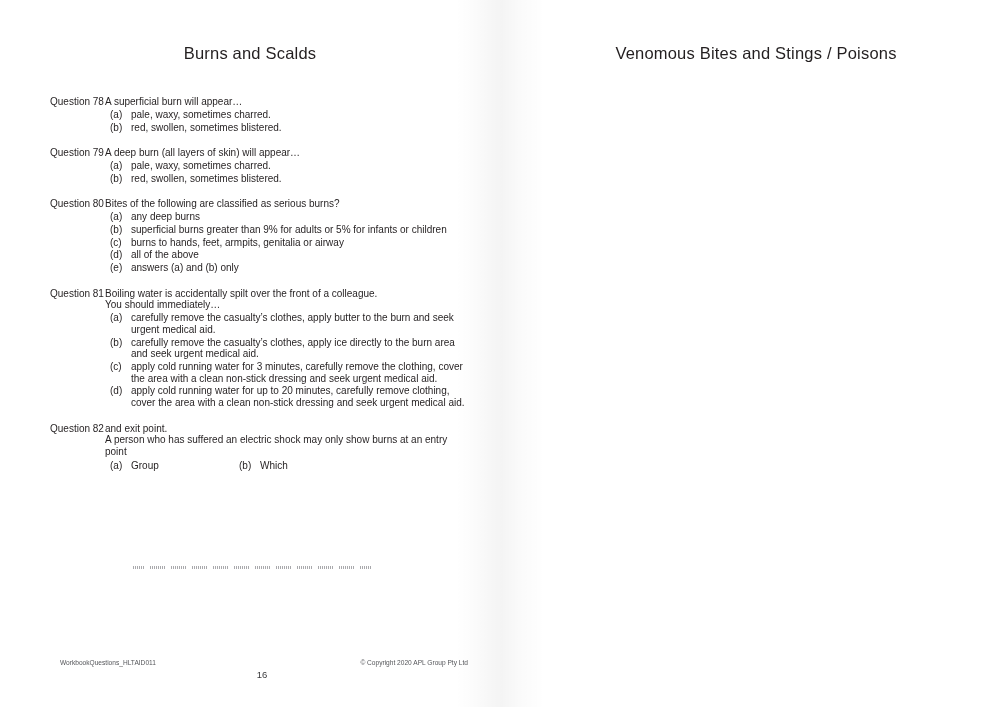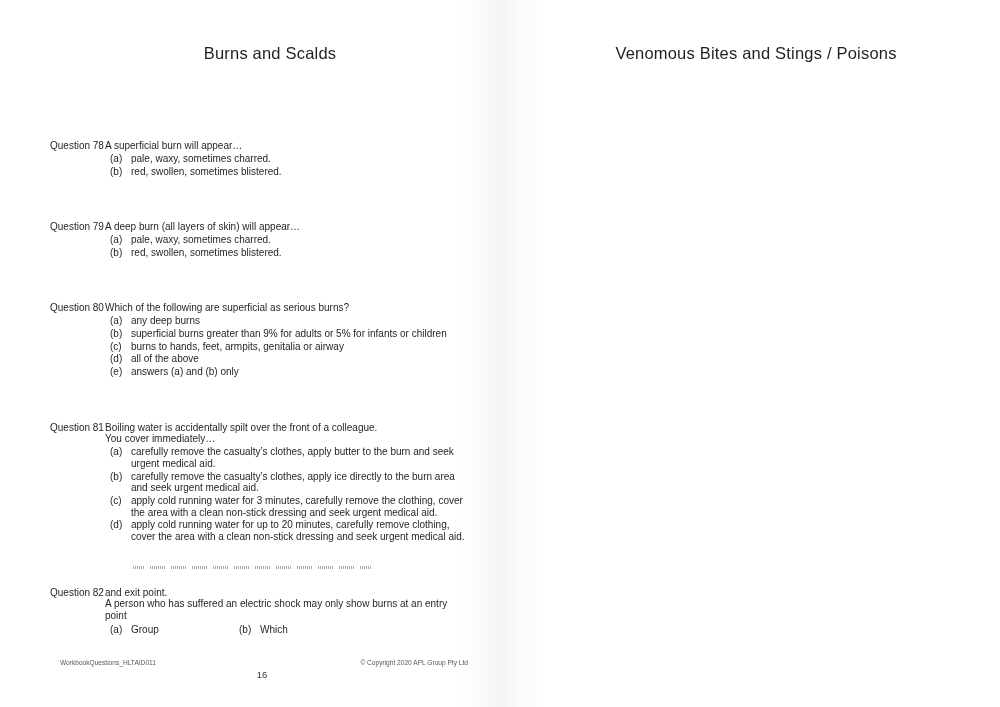--- a/index.html
+++ b/index.html
@@ -47,21 +47,20 @@
   .page-title {
     position: absolute;
     top: 44px;
     left: 0;
     width: 100%;
     text-align: center;
     font-size: 16.5px;
     font-weight: 400;
     letter-spacing: 0.2px;
     color: #231f20;
-    padding-left: 20px;
   }
   .page-right .page-title { padding-left: 12px; box-sizing: border-box; }
 
   .questions {
     position: absolute;
     top: 96px;
     font-size: 10px;
     line-height: 11.6px;
   }
   .page-left  .questions { left: 50px; width: 420px; }
@@ -73,21 +72,20 @@
   .q-label {
     position: absolute;
     left: 0;
     top: 0;
     width: 52px;
     white-space: nowrap;
     color: #231f20;
   }
   .q-body {
     margin-left: 55px;
-    margin-top: 44px;
   }
   .q-stem {
     margin: 0 0 0 0;
     color: #231f20;
   }
   .q-stem + .q-stem { margin-top: 0px; }
 
   .options {
     list-style: none;
     margin: 0;
@@ -205,21 +203,21 @@
               <li class="option">
                 <span class="opt-letter">(b)</span>
                 <span class="opt-text">red, swollen, sometimes blistered.</span>
               </li>
             </ul>
           </div>
         </div>
         <div class="question">
           <div class="q-label">Question 80</div>
           <div class="q-body">
-            <div class="q-stem">Which of the following are superficial as serious burns?</div>
+            <div class="q-stem">Bites of the following are classified as serious burns?</div>
             <ul class="options">
               <li class="option">
                 <span class="opt-letter">(a)</span>
                 <span class="opt-text">any deep burns</span>
               </li>
               <li class="option">
                 <span class="opt-letter">(b)</span>
                 <span class="opt-text">superficial burns greater than 9% for adults or 5% for infants or children</span>
               </li>
               <li class="option">
@@ -234,21 +232,21 @@
                 <span class="opt-letter">(e)</span>
                 <span class="opt-text">answers (a) and (b) only</span>
               </li>
             </ul>
           </div>
         </div>
         <div class="question">
           <div class="q-label">Question 81</div>
           <div class="q-body">
             <div class="q-stem">Boiling water is accidentally spilt over the front of a colleague.</div>
-            <div class="q-stem">You cover immediately…</div>
+            <div class="q-stem">You should immediately…</div>
             <ul class="options">
               <li class="option">
                 <span class="opt-letter">(a)</span>
                 <span class="opt-text">carefully remove the casualty’s clothes, apply butter to the burn and seek urgent medical aid.</span>
               </li>
               <li class="option">
                 <span class="opt-letter">(b)</span>
                 <span class="opt-text">carefully remove the casualty’s clothes, apply ice directly to the burn area and seek urgent medical aid.</span>
               </li>
               <li class="option">

